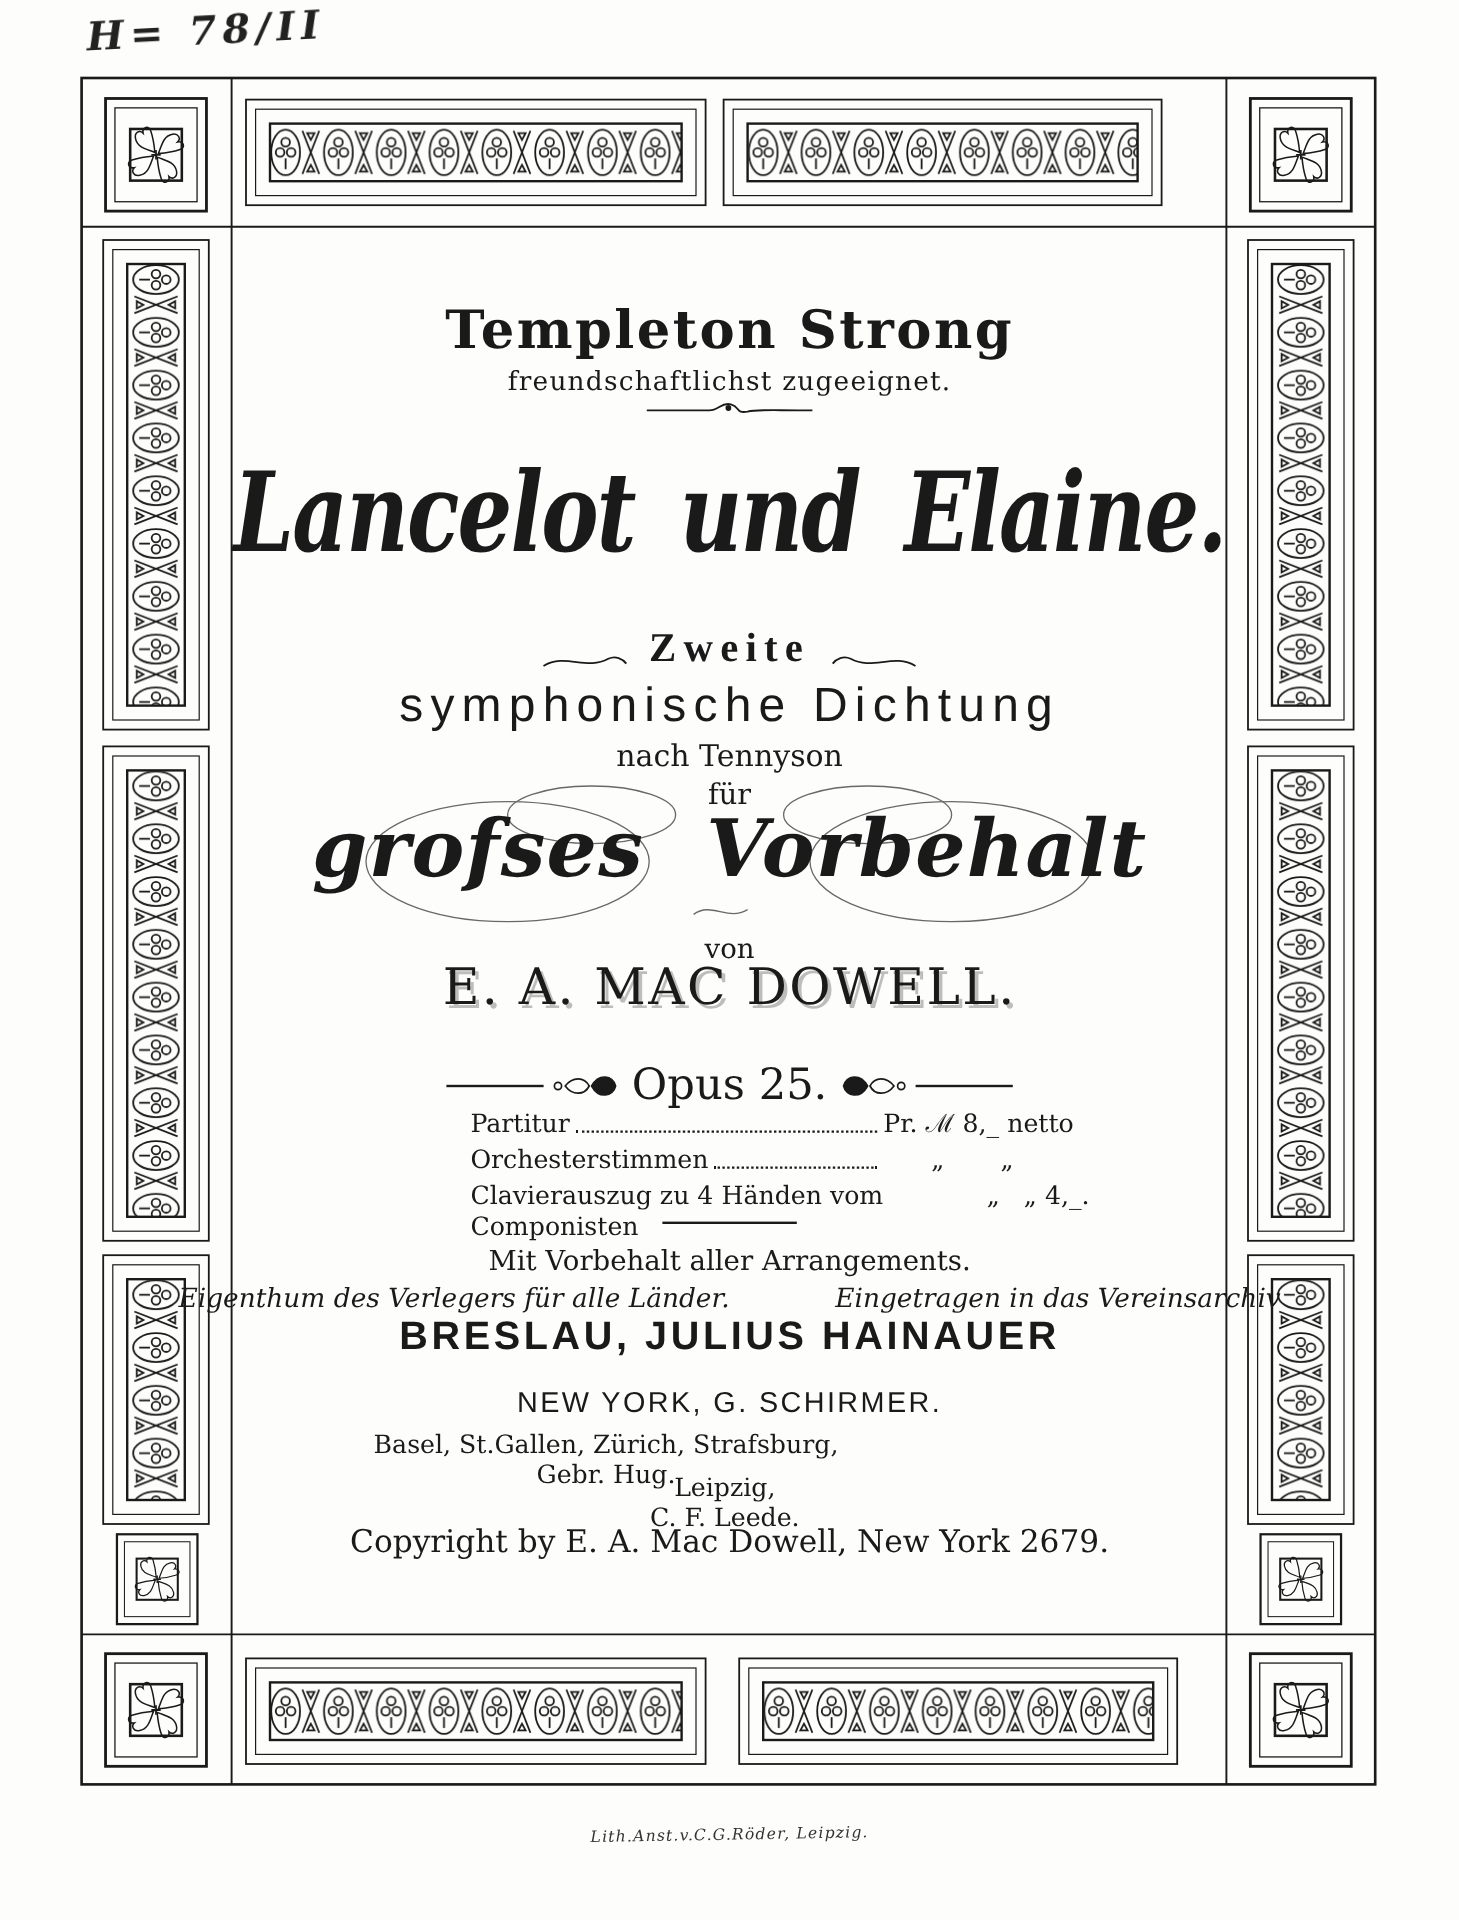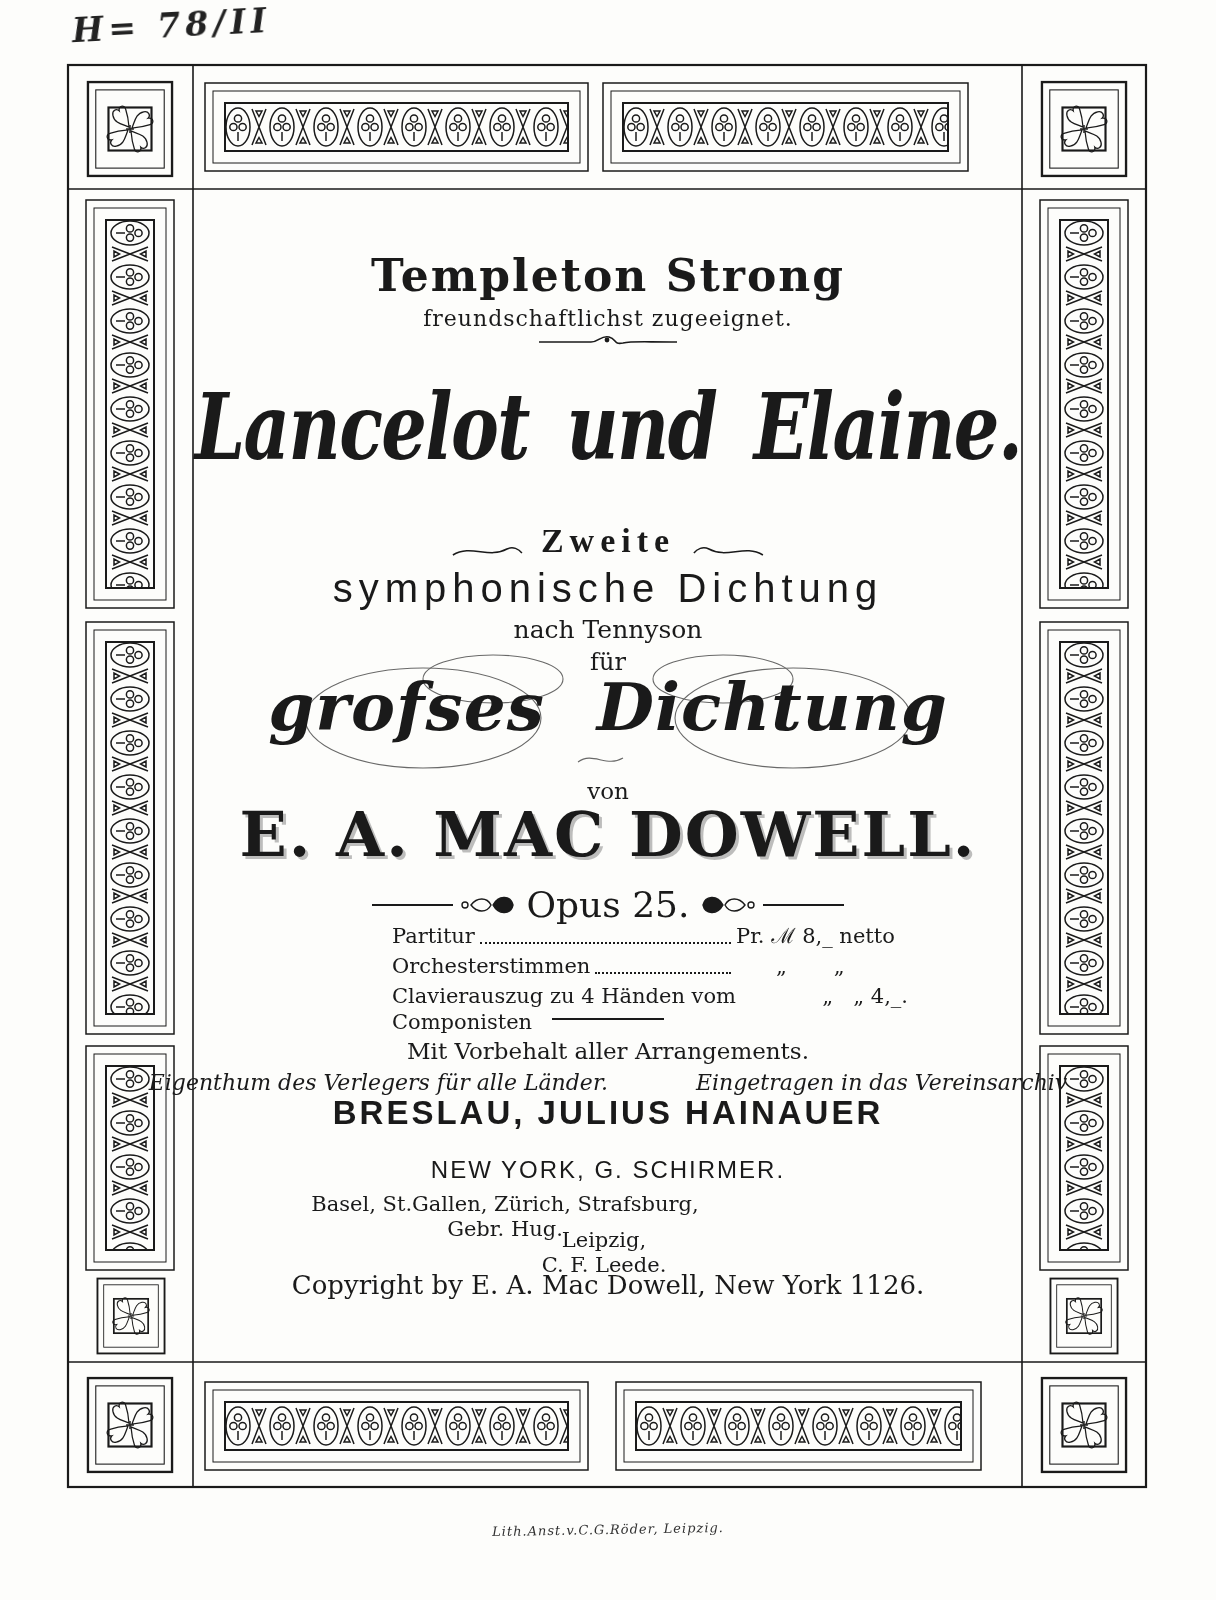--- a/index.html
+++ b/index.html
@@ -16,21 +16,21 @@
         letter-spacing:-2px;word-spacing:18px;transform:translateX(-50%) scaleX(.78);}
   #zweite-row{top:522px;display:flex;align-items:flex-end;gap:16px;font-family:Liberation Serif, serif;}
   #zweite{font-weight:700;font-size:34px;letter-spacing:6px;}
   #subtitle{top:566px;font-family:"Liberation Sans",sans-serif;font-weight:400;
         font-size:40px;letter-spacing:6px;}
   #nach{top:615px;font-size:25px;}
   #fuer{top:648px;font-size:24px;}
   #ensemble-swirls{top:646px;}
   #ensemble{top:668px;font-style:italic;font-weight:700;font-size:66px;word-spacing:28px;letter-spacing:1px;}
   #von{top:778px;font-size:23px;}
-  #composer{top:798px;font-weight:700;font-size:62px;letter-spacing:2px;
+  #composer{top:798px;font-weight:400;font-size:42px;letter-spacing:2px;
         text-shadow:3px 3px 0 rgba(26,26,26,.28);}
   #opus-row{top:884px;width:472px;display:flex;align-items:center;gap:6px;}
   #opus-row .rule{flex:1;height:2px;background:#1a1a1a;}
   #opus-label{font-size:36px;padding:0 6px;}
   #prices{top:924px;left:392px;width:516px;font-size:21px;line-height:1.2;}
   .price-row{display:flex;margin-bottom:5px;}
   .dots{flex:1;border-bottom:2.6px dotted #1a1a1a;margin:0 5px 5px;}
   .price{white-space:pre;min-width:172px;}
   .price3{white-space:pre;}
   #mini-rule{top:1018px;width:112px;height:2px;background:#1a1a1a;}
@@ -219,21 +219,21 @@
 
   <svg id="ensemble-swirls" class="abs ctr" width="640" height="140">
     <g fill="none" stroke="#1a1a1a" stroke-width="1.1" opacity=".65">
       <ellipse cx="135" cy="72" rx="118" ry="50"></ellipse>
       <ellipse cx="505" cy="72" rx="118" ry="50"></ellipse>
       <ellipse cx="205" cy="33" rx="70" ry="24"></ellipse>
       <ellipse cx="435" cy="33" rx="70" ry="24"></ellipse>
       <path d="M290,116 C305,105 318,122 335,112"></path>
     </g>
   </svg>
-  <div id="ensemble" class="abs ctr">grofses Dichtung</div>
+  <div id="ensemble" class="abs ctr">grofses Vorbehalt</div>
 
   <div id="von" class="abs ctr">von</div>
   <div id="composer" class="abs ctr">E. A. MAC DOWELL.</div>
 
   <div id="opus-row" class="abs ctr">
     <span class="rule"></span>
     <svg width="56" height="26">
       <g fill="none" stroke="#1a1a1a" stroke-width="1.4">
         <circle cx="6" cy="13" r="3"></circle>
         <path d="M12,13 C18,5 28,5 32,13 C28,21 18,21 12,13 Z"></path>
@@ -280,16 +280,16 @@
 
   <div id="agents-left" class="abs agents">
     <div>Basel, St.Gallen, Zürich, Strafsburg,</div>
     <div>Gebr. Hug.</div>
   </div>
   <div id="agents-center" class="abs agents">
     <div>Leipzig,</div>
     <div>C. F. Leede.</div>
   </div>
 
-  <div id="copyright" class="abs ctr">Copyright by E. A. Mac Dowell, New York 1126.</div>
+  <div id="copyright" class="abs ctr">Copyright by E. A. Mac Dowell, New York 2679.</div>
 
   <div id="printer" class="abs ctr">Lith.Anst.v.C.G.Röder, Leipzig.</div>
 </div>
 
 </body></html>

